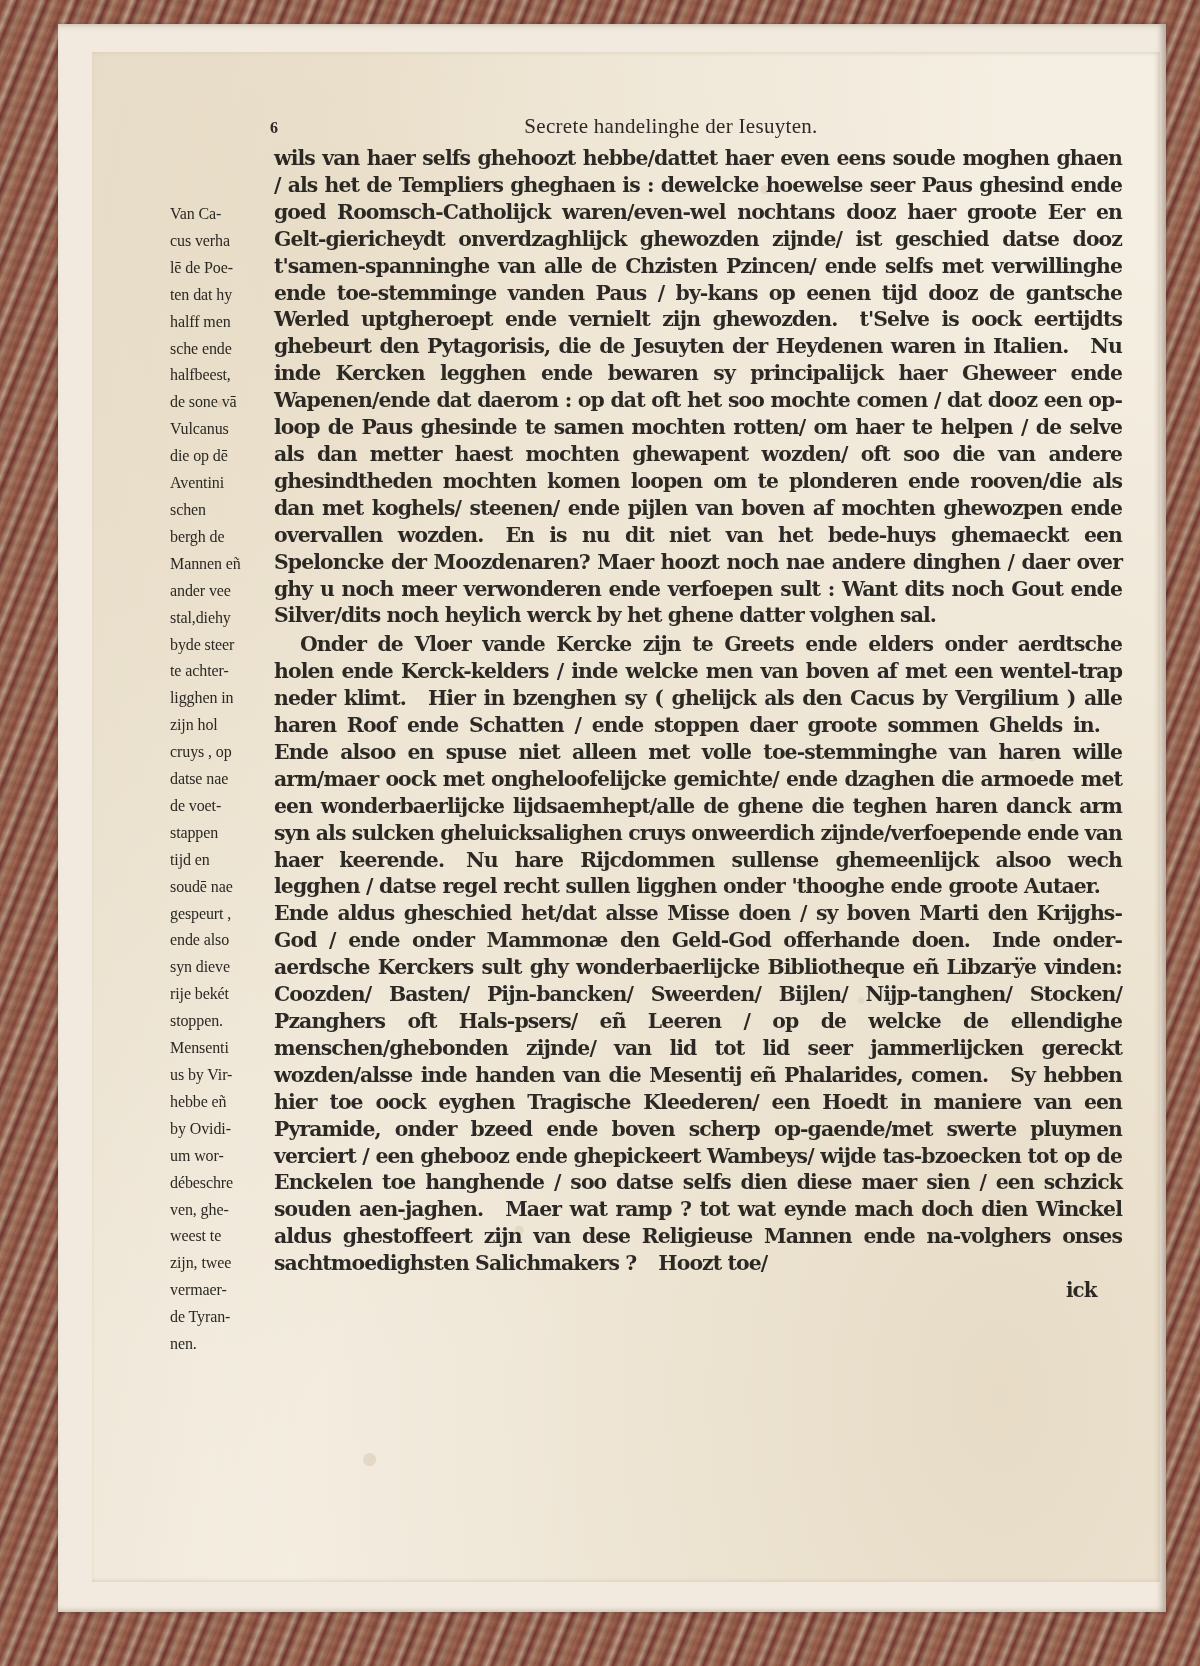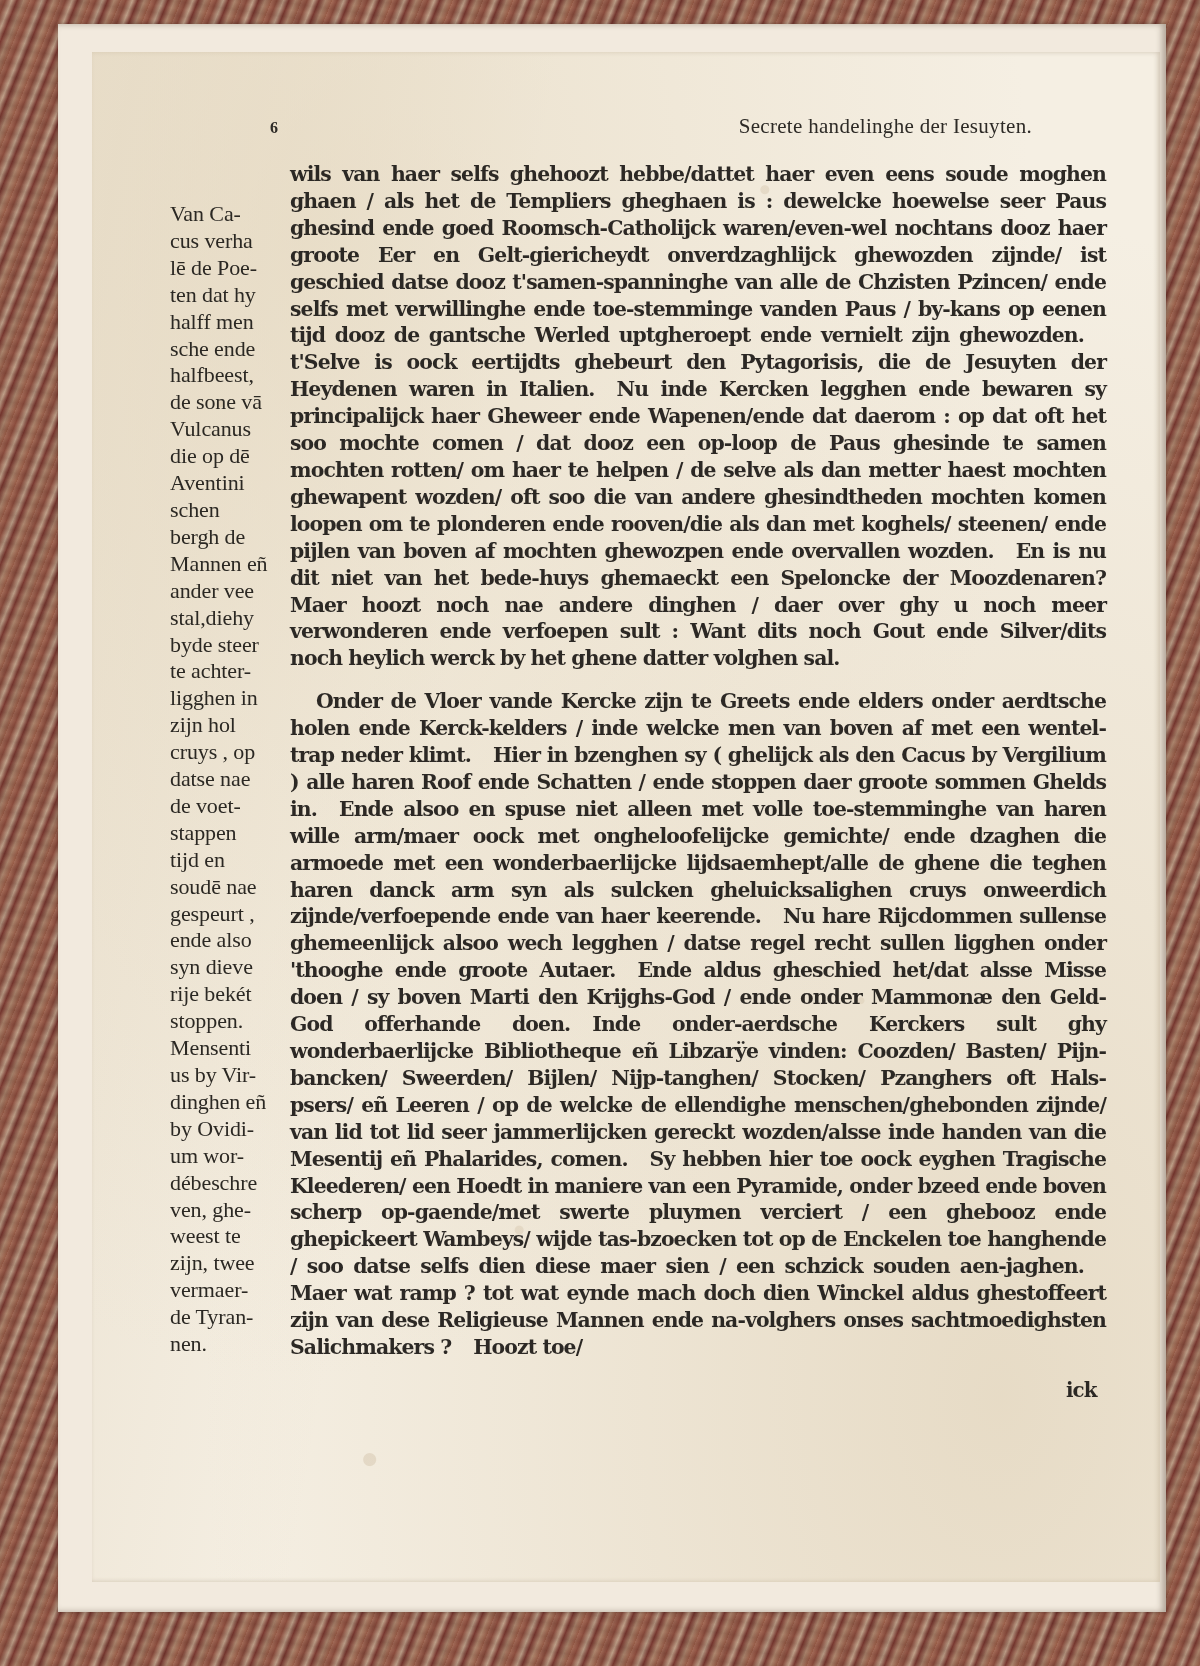--- a/index.html
+++ b/index.html
@@ -91,34 +91,34 @@
     margin-bottom: 6px;
     margin-left: 100px;
   }
   .folio {
     width: 40px;
     font-size: 16px;
     font-weight: bold;
   }
   .running-title {
     flex: 1;
-    text-align: right;
+    text-align: center;
     letter-spacing: 0.3px;
     padding-right: 90px;
   }
 
   .columns {
     display: flex;
     align-items: flex-start;
   }
   .marginalia {
     width: 104px;
     flex: 0 0 104px;
     font-family: "Liberation Serif", serif;
-    font-size: 22px;
+    font-size: 16px;
     line-height: 26.9px;
     color: #2b2823;
     padding-top: 56px;
     text-align: left;
     letter-spacing: -0.1px;
   }
   .marginalia div { white-space: pre; }
 
   .maincol {
     flex: 1;
@@ -131,21 +131,21 @@
   
   .fraktur {
     font-family: "DejaVu Serif", serif;
     font-weight: bold;
     font-size: 20.4px;
     letter-spacing: -0.9px;
     transform: scaleX(0.97);
     transform-origin: left;
   }
   p.body {
-    margin: 16px;
+    margin: 0;
     text-align: justify;
     text-justify: inter-word;
   }
   p.body + p.body { margin-top: 2px; }
   .indent { display: inline-block; width: 26px; }
   .gap { display: inline-block; width: 22px; }
   .tail {
     display: block;
     text-align: right;
     margin-top: 0px;
@@ -201,21 +201,21 @@
             <div>stappen</div>
             <div>tijd en</div>
             <div>soudē nae</div>
             <div>gespeurt ,</div>
             <div>ende also</div>
             <div>syn dieve</div>
             <div>rije bekét</div>
             <div>stoppen.</div>
             <div>Mensenti</div>
             <div>us by Vir-</div>
-            <div>dinghen eñ</div>
+            <div>hebbe eñ</div>
             <div>by Ovidi-</div>
             <div>um wor-</div>
             <div>débeschre</div>
             <div>ven, ghe-</div>
             <div>weest te</div>
             <div>zijn, twee</div>
             <div>vermaer-</div>
             <div>de Tyran-</div>
             <div>nen.</div>
           </div>

